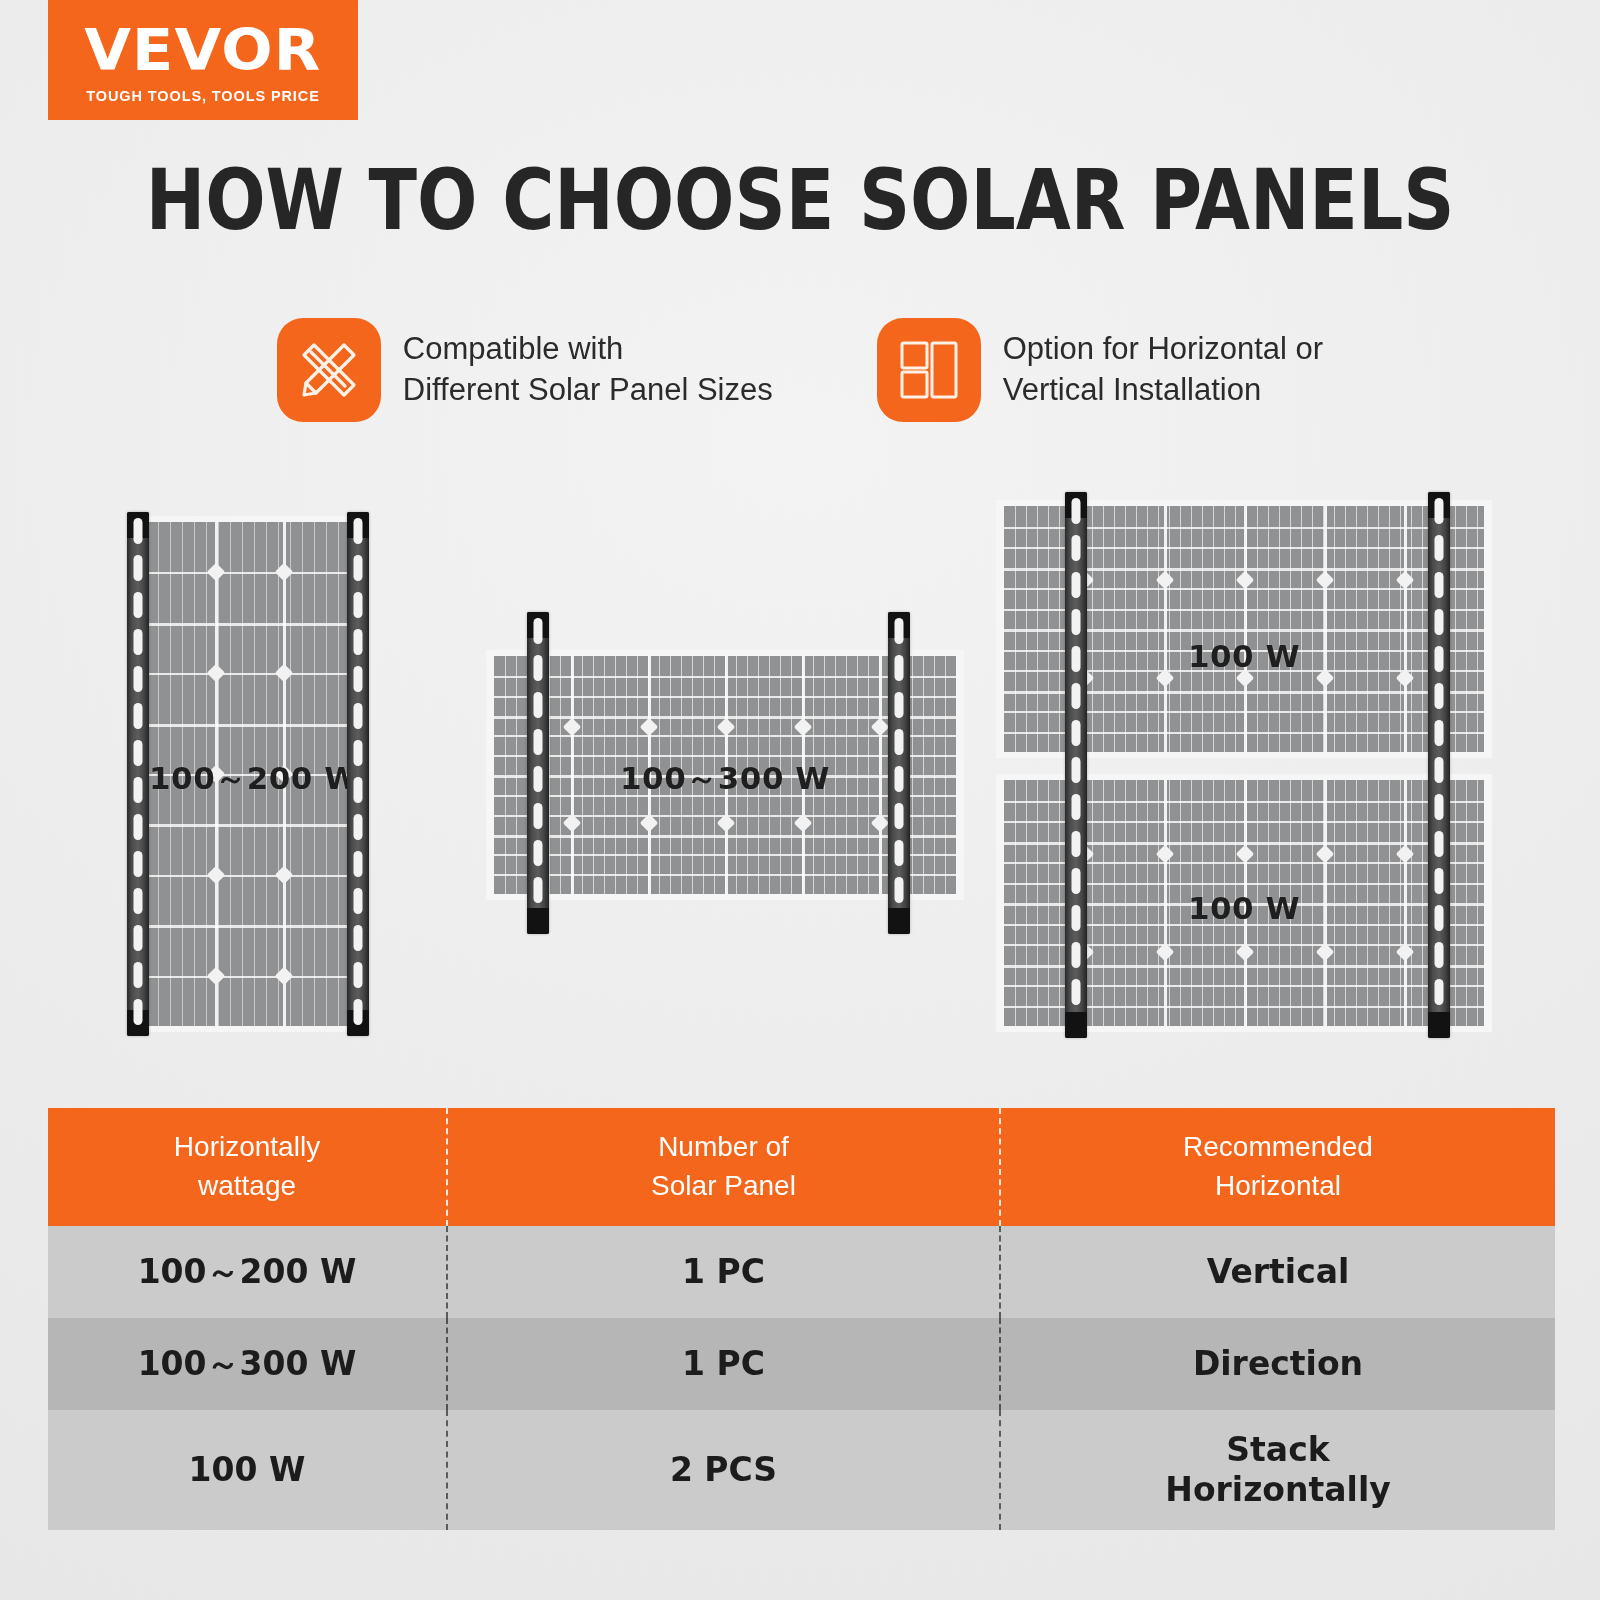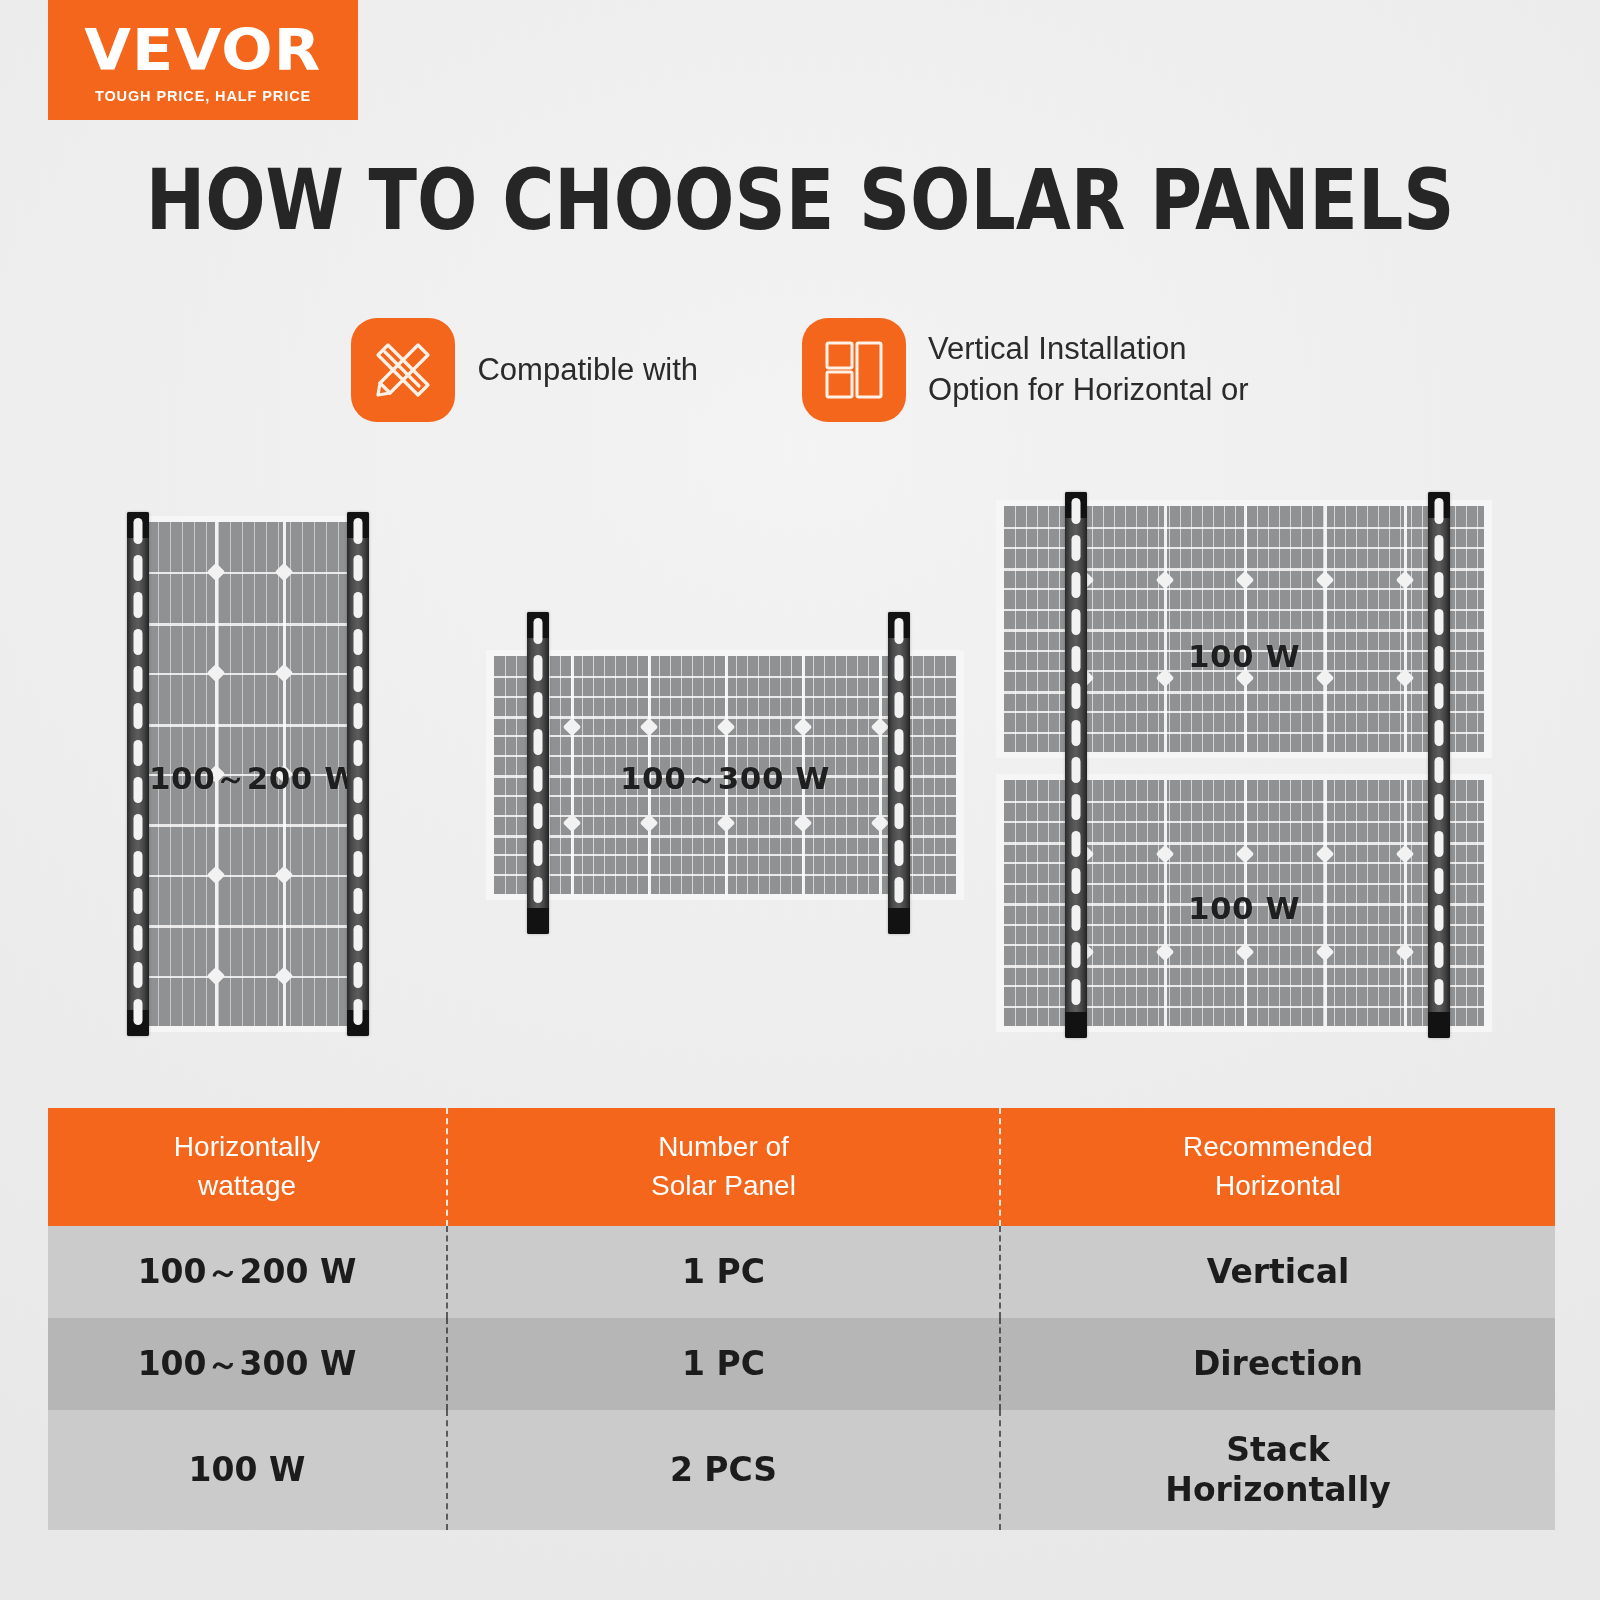--- a/index.html
+++ b/index.html
@@ -243,21 +243,21 @@
   .spec-table thead th.sep { border-left: 2px dashed rgba(255,255,255,.85); }
 </style>
 </head>
 <body>
 
 <div class="bg-texture"></div>
 <div class="bg-noise"></div>
 
 <div class="logo">
   <div class="logo-word">VEVOR</div>
-  <div class="logo-tag">TOUGH PRICE, HALF PRICE</div>
+  <div class="logo-tag">TOUGH TOOLS, TOOLS PRICE</div>
 </div>
 
 <div class="page-title">HOW TO CHOOSE SOLAR PANELS</div>
 
 <div class="features">
 
   <div class="feature">
     <div class="feature-icon">
       <svg width="70" height="70" viewBox="0 0 70 70" fill="none" stroke="#fdf1e8" stroke-width="3.2" stroke-linejoin="round" stroke-linecap="round">
 
@@ -267,34 +267,35 @@
         <path d="M31 31 L37 37"></path>
         <path d="M38 38 L44 44"></path>
         <path d="M45 45 L51 51"></path>
 
         <path d="M50 10 L60 20 L22 58 L10 60 L12 48 Z"></path>
         <path d="M12 48 L22 58"></path>
       </svg>
     </div>
     <div class="feature-text">
       <div>Compatible with</div>
+      <div>Different Solar Panel Sizes</div>
     </div>
   </div>
 
   <div class="feature">
     <div class="feature-icon">
       <svg width="66" height="66" viewBox="0 0 66 66" fill="none" stroke="#fdf1e8" stroke-width="3">
         <rect x="6" y="6" width="25" height="25" rx="1.5"></rect>
         <rect x="6" y="35" width="25" height="25" rx="1.5"></rect>
         <rect x="36" y="6" width="24" height="54" rx="1.5"></rect>
       </svg>
     </div>
     <div class="feature-text">
+      <div>Option for Horizontal or</div>
       <div>Vertical Installation</div>
-      <div>Option for Horizontal or</div>
     </div>
   </div>
 
 </div>
 
 <div class="diagram">
 
   <div class="halo" style="left:140px; top:46px; width:218px; height:516px;"></div>
   <div class="panel vert" id="p-vert" style="left:146px; top:52px; width:206px; height:504px;">
     <div class="fingers">

